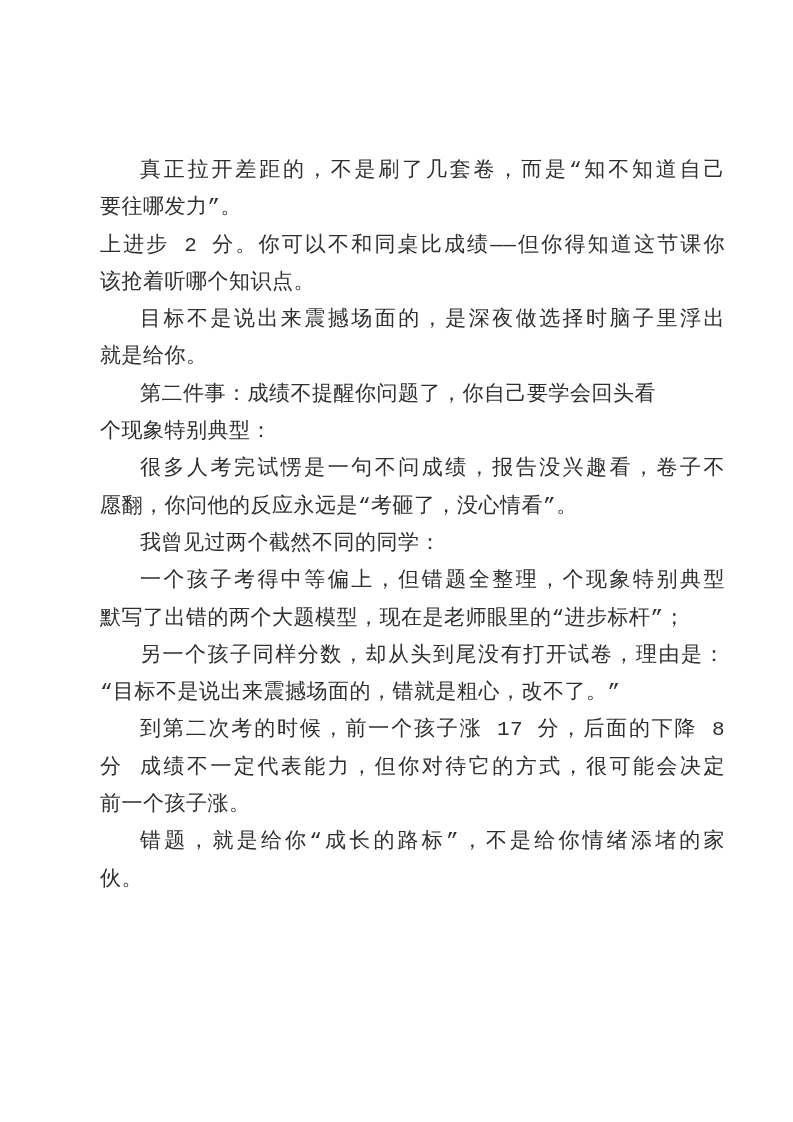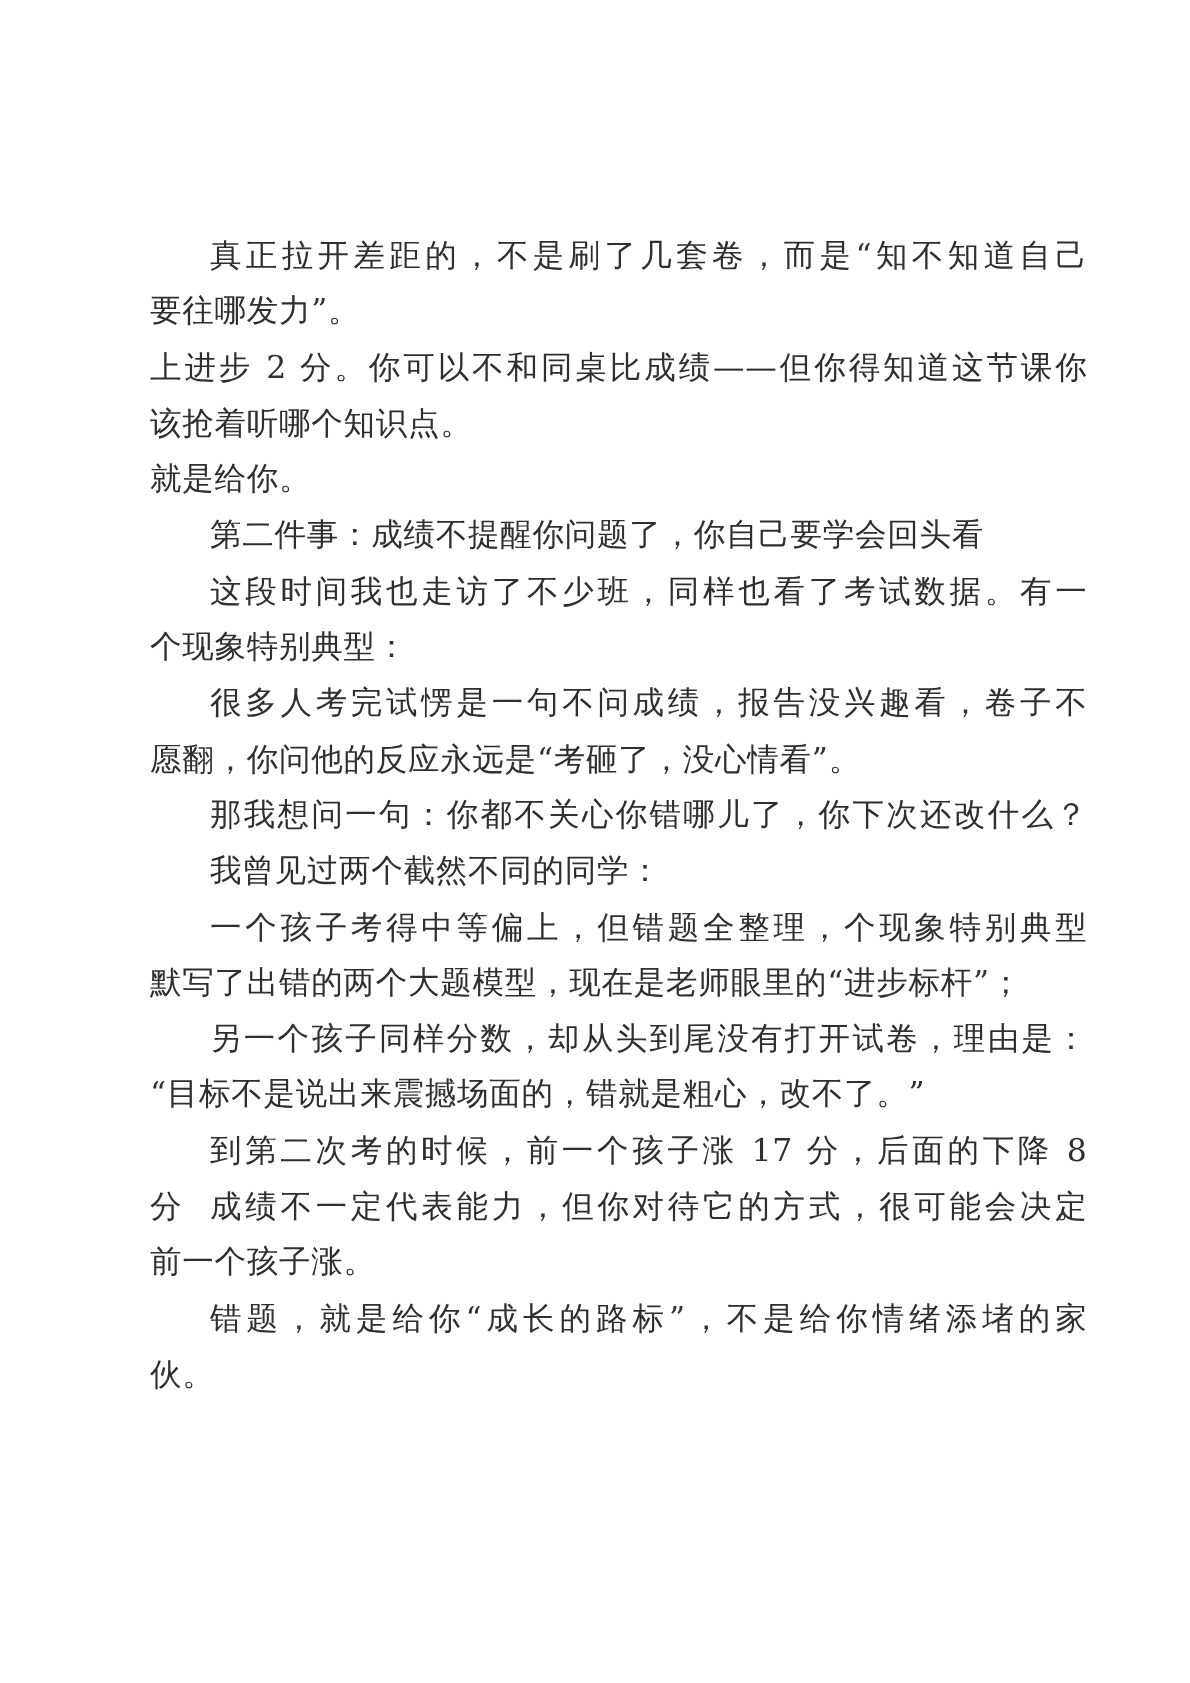--- a/index.html
+++ b/index.html
@@ -26,20 +26,21 @@
     padding: 0;
   }
   .line {
     font-size: 21px;
     line-height: 37.3px;
     height: 37.3px;
     white-space: normal;
     overflow: visible;
     text-align: left;
     letter-spacing: 0.5px;
+    font-family: Liberation Mono, monospace;
   }
   .line.first {
     text-indent: 40px;
   }
   .line.fill {
     text-align: justify;
     text-align-last: justify;
     -moz-text-align-last: justify;
   }
 </style>
@@ -50,35 +51,32 @@
   <div class="doc" style="color: rgb(47, 47, 47);">
       <div class="paragraph">
         <div class="line first fill">真正拉开差距的，不是刷了几套卷，而是“知不知道自己</div>
         <div class="line">要往哪发力”。</div>
       </div>
       <div class="paragraph">
         <div class="line fill">上进步 2 分。你可以不和同桌比成绩——但你得知道这节课你</div>
         <div class="line">该抢着听哪个知识点。</div>
       </div>
       <div class="paragraph">
+        <div class="line first fill">目标不是说出来震撼场面的，是深夜做选择时脑子里浮出</div>
         <div class="line">就是给你。</div>
       </div>
       <div class="paragraph">
         <div class="line first">第二件事：成绩不提醒你问题了，你自己要学会回头看</div>
       </div>
       <div class="paragraph">
-        <div class="line first fill">这段时间我也走访了不少班，同样也看了考试数据。有一</div>
         <div class="line">个现象特别典型：</div>
       </div>
       <div class="paragraph">
         <div class="line first fill">很多人考完试愣是一句不问成绩，报告没兴趣看，卷子不</div>
         <div class="line">愿翻，你问他的反应永远是“考砸了，没心情看”。</div>
-      </div>
-      <div class="paragraph">
-        <div class="line first fill">那我想问一句：你都不关心你错哪儿了，你下次还改什么？</div>
       </div>
       <div class="paragraph">
         <div class="line first">我曾见过两个截然不同的同学：</div>
       </div>
       <div class="paragraph">
         <div class="line first fill">一个孩子考得中等偏上，但错题全整理，个现象特别典型</div>
         <div class="line">默写了出错的两个大题模型，现在是老师眼里的“进步标杆”；</div>
       </div>
       <div class="paragraph">
         <div class="line first fill">另一个孩子同样分数，却从头到尾没有打开试卷，理由是：</div>

